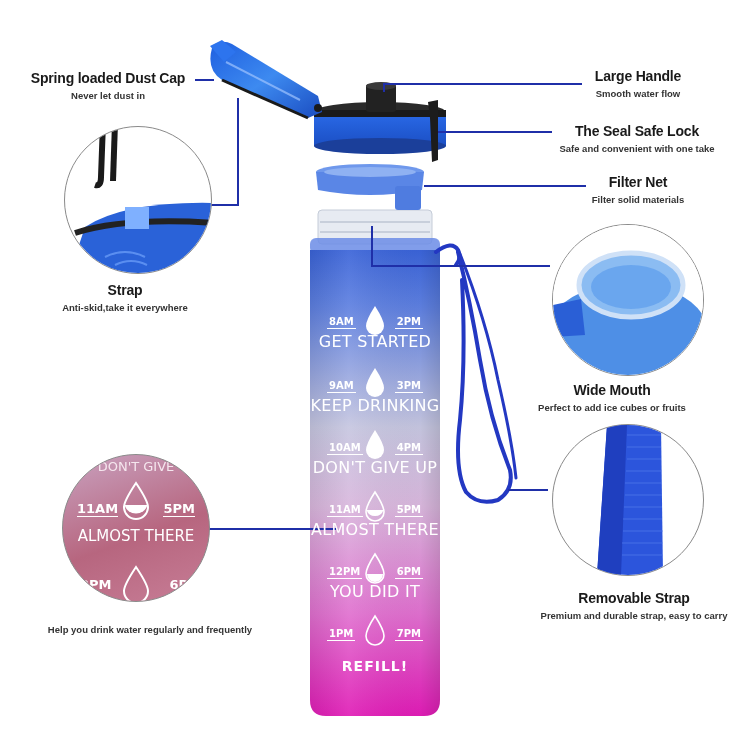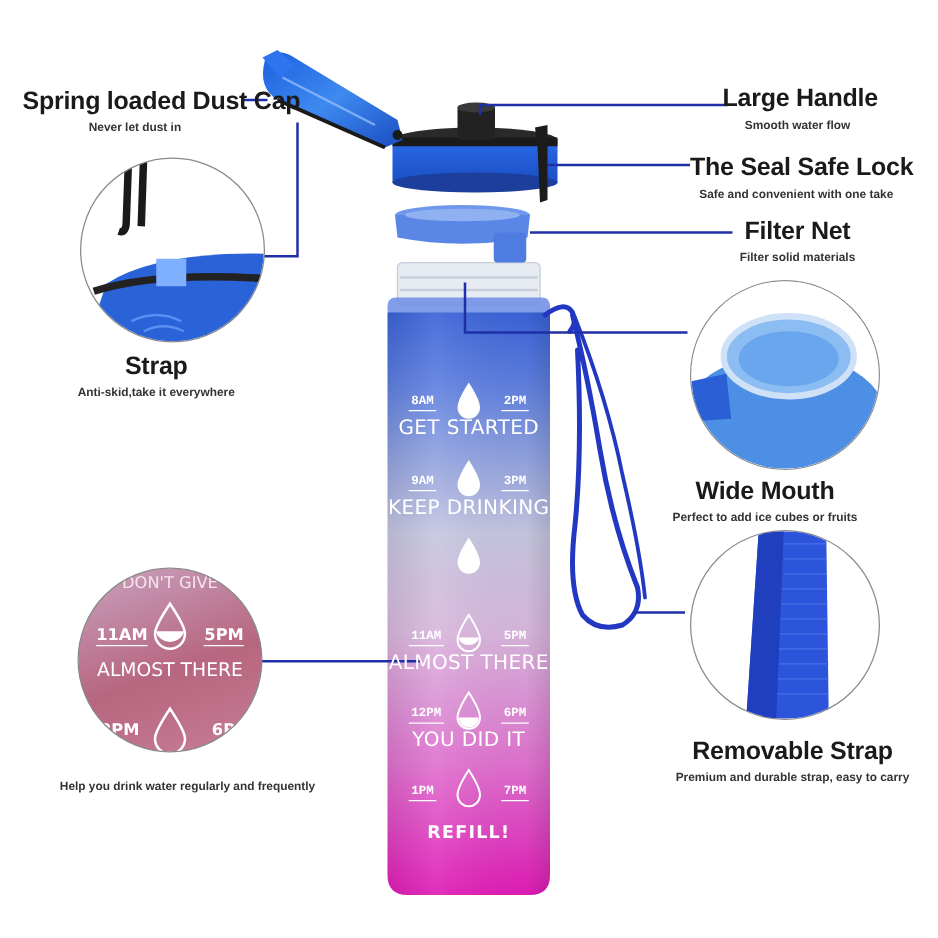--- a/index.html
+++ b/index.html
@@ -1,24 +1,24 @@
 <!DOCTYPE html>
 <html><head>
 <meta charset="utf-8">
 <style>
   html,body{margin:0;padding:0;background:#fff;}
   body{width:750px;height:750px;position:relative;overflow:hidden;font-family:"Liberation Sans","DejaVu Sans",sans-serif;}
   .abs{position:absolute;}
   .label{position:absolute;text-align:center;color:#1a1a1a;}
-  .label .t{font-size:20px;font-weight:bold;letter-spacing:-0.2px;white-space:nowrap;display:block;}
+  .label .t{font-size:14px;font-weight:bold;letter-spacing:-0.2px;white-space:nowrap;display:block;}
   .label .s{font-size:9.5px;font-weight:bold;color:#333;white-space:nowrap;display:block;margin-top:4px;}
   svg{position:absolute;left:0;top:0;}
   .circle{position:absolute;border-radius:50%;border:1.5px solid #8a8a8a;overflow:hidden;background:#fff;}
   .mark{position:absolute;left:0;width:100%;text-align:center;color:#fff;font-family:"DejaVu Sans",sans-serif;}
-  .mark .times{display:flex;justify-content:space-between;align-items:flex-end;padding:0 17px;font-size:10px;font-weight:bold;font-family:Liberation Mono, monospace;}
+  .mark .times{display:flex;justify-content:space-between;align-items:flex-end;padding:0 17px;font-size:10px;font-weight:bold;}
   .mark .times span{border-bottom:1.2px solid #fff;padding:0 2px 1px;}
   .mark .quote{font-size:16px;letter-spacing:0.3px;margin-top:3px;}
 </style>
 </head>
 <body>
 
 <svg width="750" height="750" viewBox="0 0 750 750">
   <defs>
     <linearGradient id="bottleGrad" x1="0" y1="0" x2="0" y2="1">
       <stop offset="0" stop-color="#3a63d8"></stop>
@@ -117,20 +117,27 @@
         <span>2PM</span>
       </div>
     <div class="quote">GET STARTED</div>
   </div>
   <div class="mark" style="top:80px;">
     <div class="times">
         <span>9AM</span>
         <span>3PM</span>
       </div>
     <div class="quote">KEEP DRINKING</div>
+  </div>
+  <div class="mark" style="top:142px;">
+    <div class="times">
+        <span>10AM</span>
+        <span>4PM</span>
+      </div>
+    <div class="quote">DON'T GIVE UP</div>
   </div>
   <div class="mark" style="top:204px;">
     <div class="times">
         <span>11AM</span>
         <span>5PM</span>
       </div>
     <div class="quote">ALMOST THERE</div>
   </div>
   <div class="mark" style="top:266px;">
     <div class="times">

